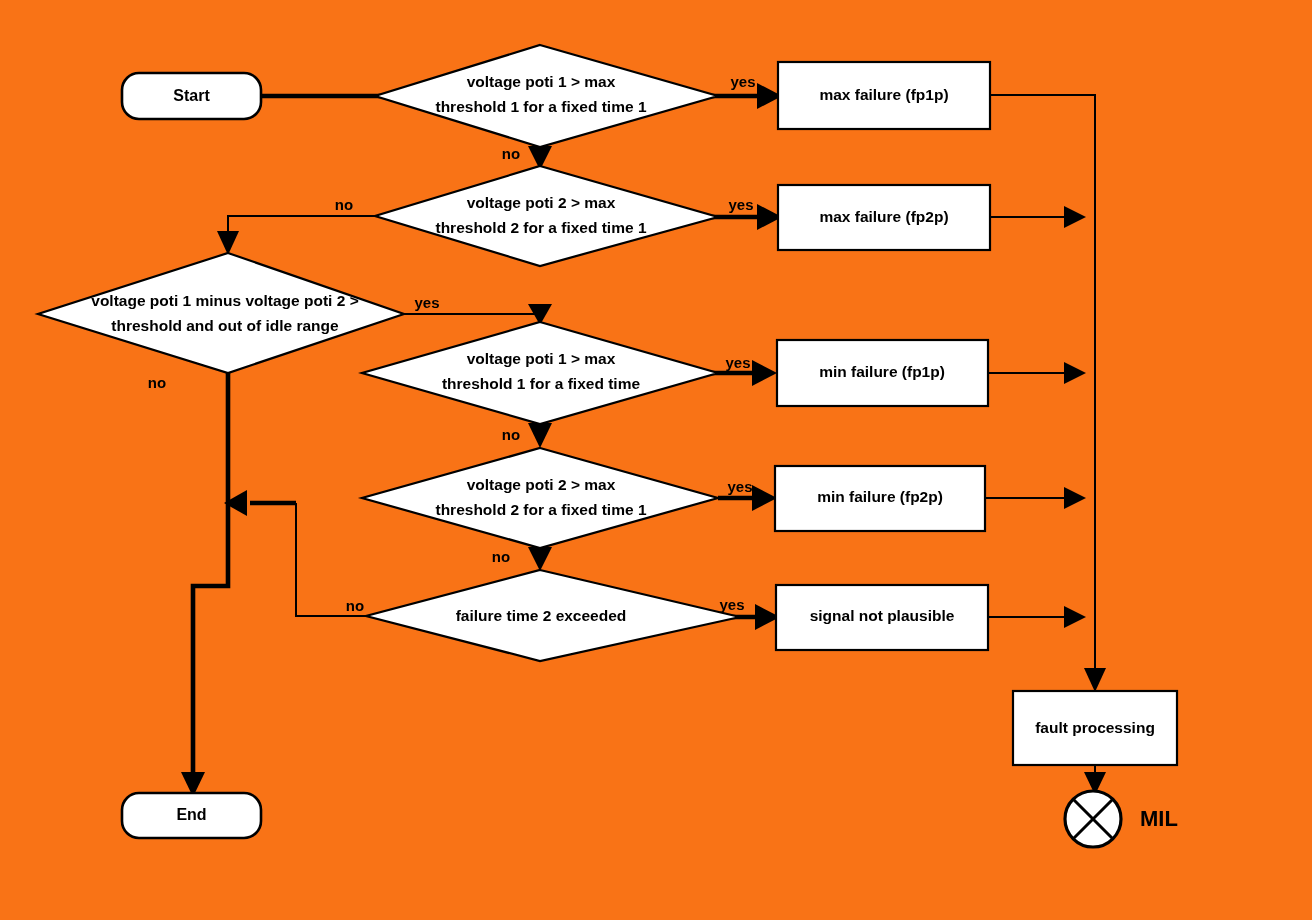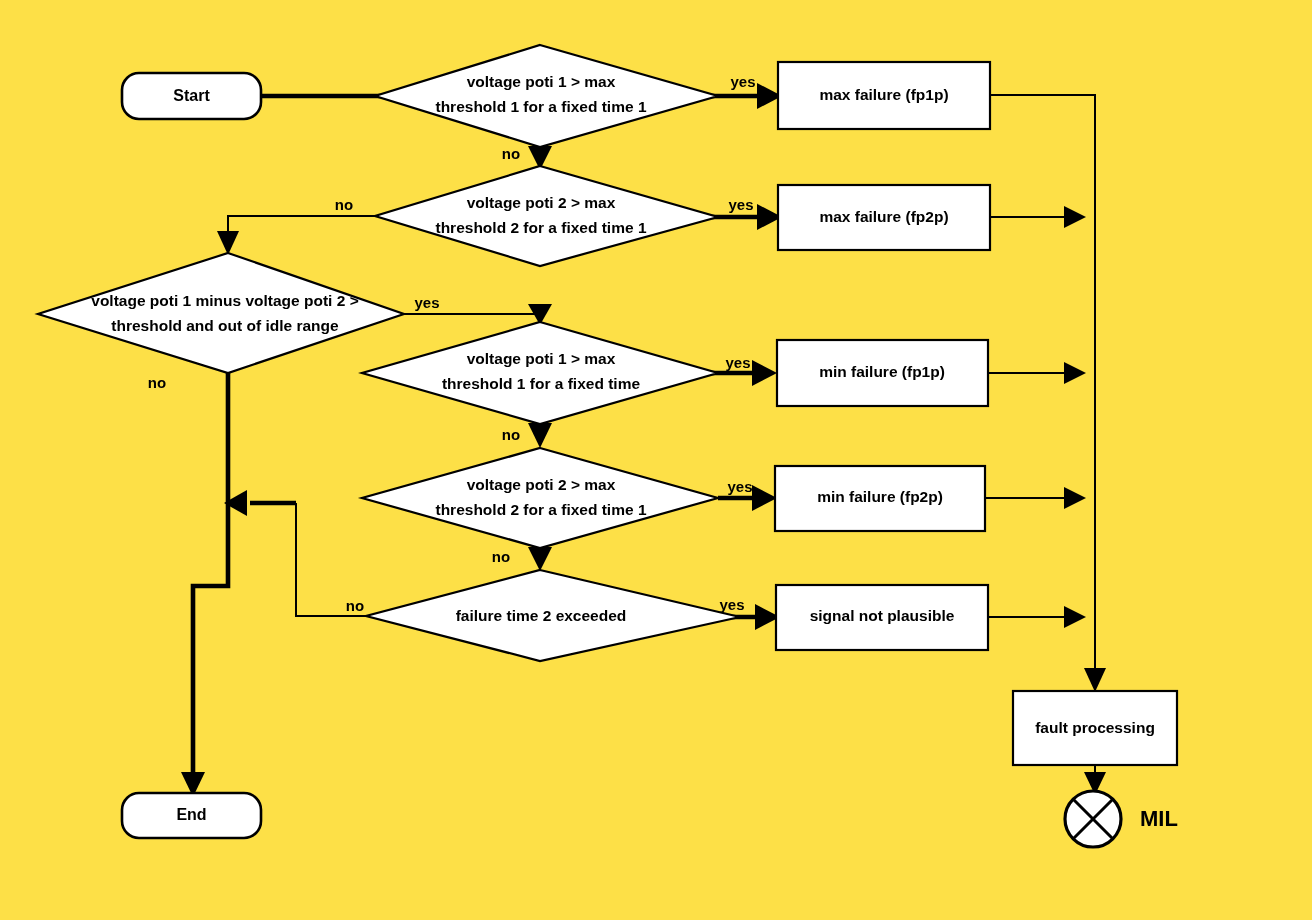--- a/index.html
+++ b/index.html
@@ -4,21 +4,21 @@
 <style>
   html, body {
     margin: 0;
     padding: 0;
     background: #ffffff;
   }
   #canvas-wrap {
     position: relative;
     width: 1312px;
     height: 920px;
-    background: #fde047;
+    background: #f97316;
     overflow: hidden;
     font-family: "Liberation Sans", sans-serif;
   }
   svg#flow {
     position: absolute;
     top: 0; left: 0;
     width: 1312px;
     height: 920px;
   }
   .shape-stroke {

